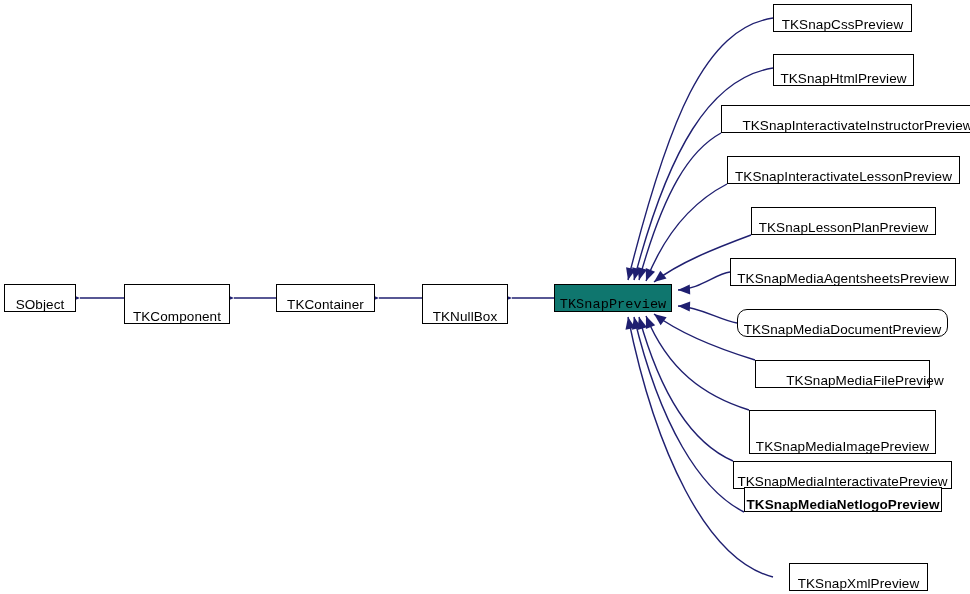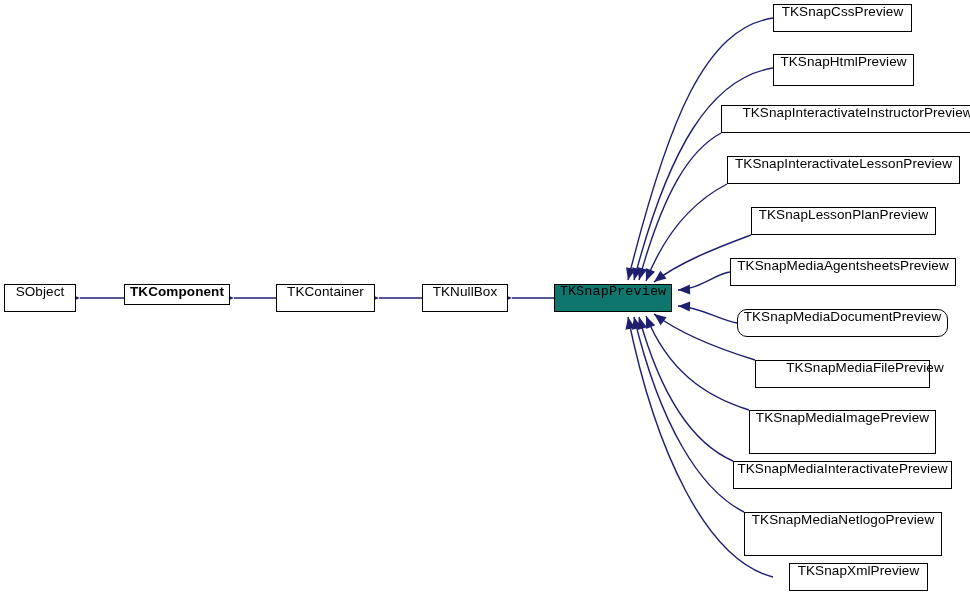--- a/index.html
+++ b/index.html
@@ -26,21 +26,21 @@
   }
   .node {
     position: absolute;
     box-sizing: border-box;
     border: 1px solid #000000;
     background: #ffffff;
     color: #000000;
     font-size: 13.5px;
     line-height: 1;
     display: flex;
-    align-items: flex-start;
+    align-items: flex-end;
     justify-content: center;
     white-space: nowrap;
     letter-spacing: 0.1px;
     z-index: 2;
   }
   .node.highlight {
     background: #0f766e;
     font-family: Liberation Mono, monospace;
   }
   .node-label {
@@ -91,27 +91,27 @@
         <path d="M 0,0 L 12,-5 L 12,5 Z" fill="#1f1f70" transform="translate(639,317) rotate(74.5114985570903)"></path>
         <path d="M 0,0 L 12,-5 L 12,5 Z" fill="#1f1f70" transform="translate(634,317) rotate(76.46414363086573)"></path>
         <path d="M 0,0 L 12,-5 L 12,5 Z" fill="#1f1f70" transform="translate(628,317) rotate(78.52447324857695)"></path>
       </g>
   </svg>
 
   <div id="node-layer">
       <div class="node" style="left: 4px; top: 284px; width: 72px; height: 28px;">
         <span class="node-label">SObject</span>
       </div>
-      <div class="node" style="left: 124px; top: 284px; width: 106px; height: 21px; font-weight: bold;">
+      <div class="node" style="left: 124px; top: 284px; width: 106px; height: 40px;">
         <span class="node-label">TKComponent</span>
       </div>
       <div class="node" style="left: 276px; top: 284px; width: 99px; height: 28px;">
         <span class="node-label">TKContainer</span>
       </div>
-      <div class="node" style="left: 422px; top: 284px; width: 86px; height: 28px;">
+      <div class="node" style="left: 422px; top: 284px; width: 86px; height: 40px;">
         <span class="node-label">TKNullBox</span>
       </div>
       <div class="node highlight" style="left: 554px; top: 284px; width: 118px; height: 28px;">
         <span class="node-label">TKSnapPreview</span>
       </div>
       <div class="node" style="left: 773px; top: 4px; width: 139px; height: 28px;">
         <span class="node-label">TKSnapCssPreview</span>
       </div>
       <div class="node" style="left: 773px; top: 54px; width: 141px; height: 32px;">
         <span class="node-label">TKSnapHtmlPreview</span>
@@ -133,21 +133,21 @@
       </div>
       <div class="node" style="left: 755px; top: 360px; width: 175px; height: 28px; padding-left: 45px;">
         <span class="node-label">TKSnapMediaFilePreview</span>
       </div>
       <div class="node" style="left: 749px; top: 410px; width: 187px; height: 44px;">
         <span class="node-label">TKSnapMediaImagePreview</span>
       </div>
       <div class="node" style="left: 733px; top: 461px; width: 219px; height: 28px;">
         <span class="node-label">TKSnapMediaInteractivatePreview</span>
       </div>
-      <div class="node" style="left: 744px; top: 512px; width: 198px; height: 44px;">
+      <div class="node" style="left: 744px; top: 487px; width: 198px; height: 25px; font-weight: bold;">
         <span class="node-label">TKSnapMediaNetlogoPreview</span>
       </div>
       <div class="node" style="left: 789px; top: 563px; width: 139px; height: 28px;">
         <span class="node-label">TKSnapXmlPreview</span>
       </div>
     </div>
 
 </div>
 
 </body></html>

